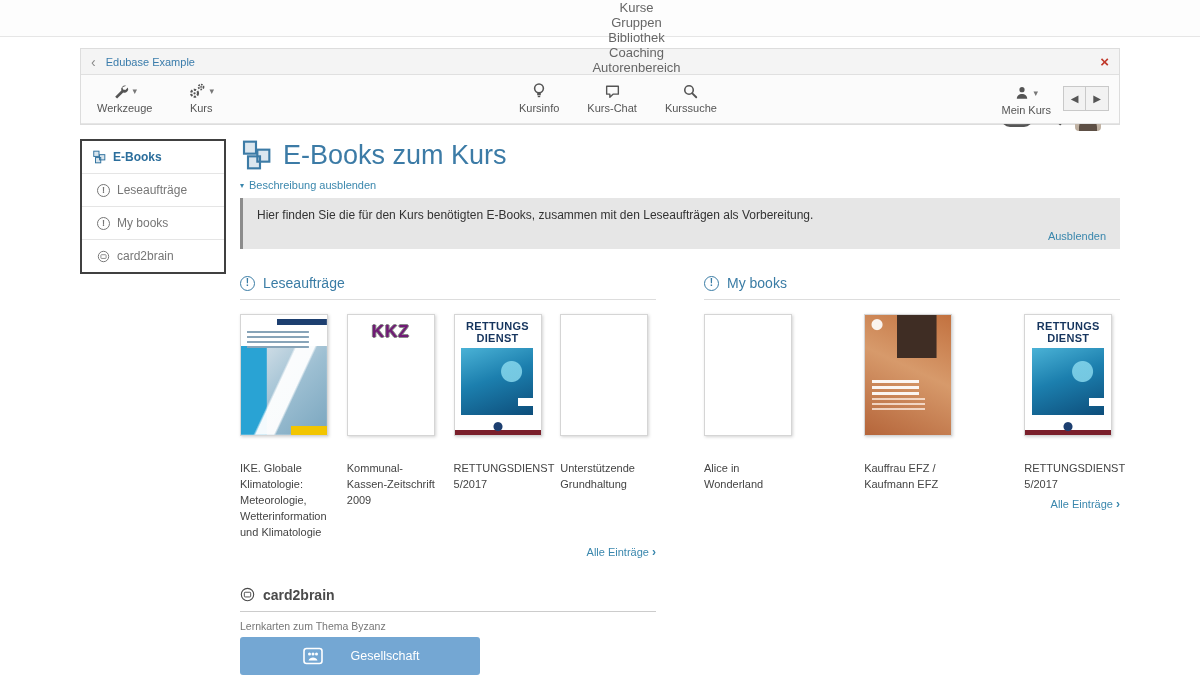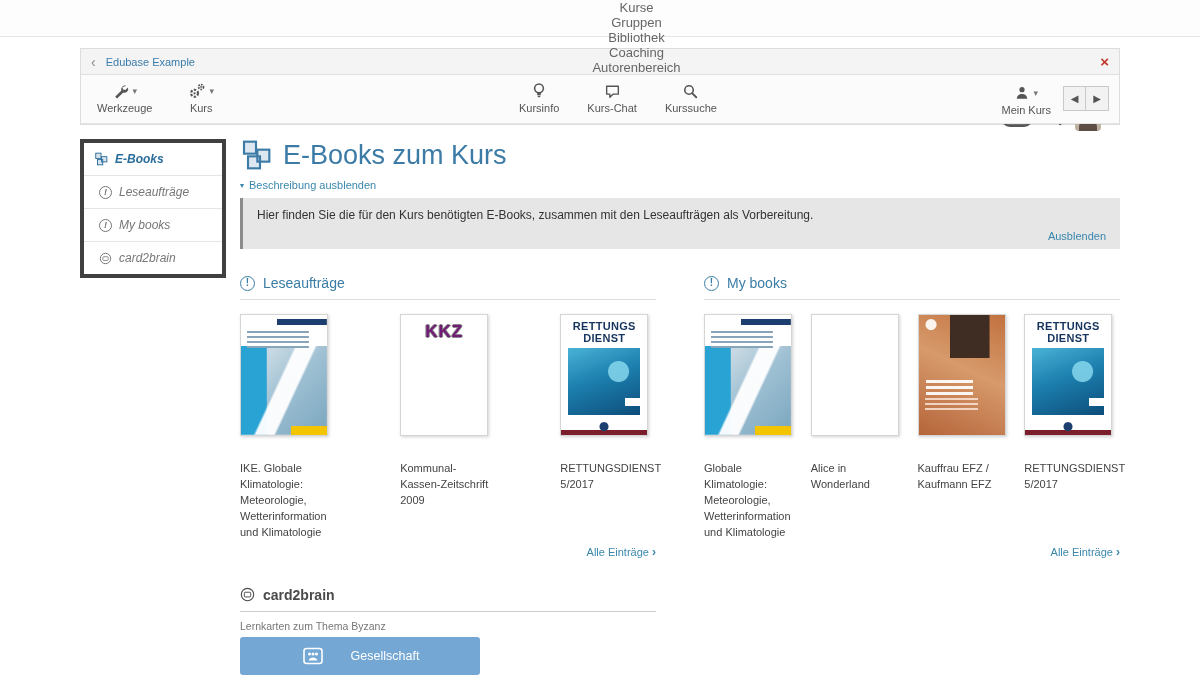--- a/index.html
+++ b/index.html
@@ -39,21 +39,21 @@
   .tb-icon-row { display:flex; align-items:center; gap:3px; height:22px; }
   .tb-left { position:absolute; left:16px; top:5px; display:flex; gap:36px; }
   .tb-center { position:absolute; left:438px; top:5px; display:flex; gap:28px; }
   .tb-right { position:absolute; right:10px; top:7px; display:flex; align-items:flex-start; gap:12px; }
   .pager { display:flex; margin-top:4px; }
   .pager-btn { width:23px; height:25px; border:1px solid #c9c9c9; background:#f2f2f2;
     display:flex; align-items:center; justify-content:center; font-size:10px; color:#555; cursor:pointer; }
   .pager-btn + .pager-btn { border-left:none; }
   
   .content { margin:0 80px; display:flex; padding-top:14px; background:#fff; }
-  .sidebar { width:146px; border:4px solid #404040; align-self:flex-start; flex:none;font-style:italic; }
+  .sidebar { width:146px; border:2px solid #404040; align-self:flex-start; flex:none; }
   .side-item { display:flex; align-items:center; gap:7px; padding:9px 10px; font-size:12px;
     color:#767676; cursor:pointer; }
   .side-item + .side-item { border-top:1px solid #e5e5e5; }
   .side-item.active { color:#2b6e9c; font-weight:bold; }
   .side-item.sub { padding-left:15px; }
   .main { flex:1; min-width:0; padding-left:14px; }
   .page-title { display:flex; align-items:center; gap:11px; color:#3c7ba6; font-size:27px;
     font-weight:normal; }
   .toggle-link { margin-top:8px; font-size:11px; color:#3a87ad; cursor:pointer;
     display:flex; align-items:center; gap:5px; }
@@ -320,37 +320,39 @@
             </div>
             <div class="book-title">Kommunal-Kassen-Zeitschrift 2009</div>
           </div>
           <div class="book">
             <div class="cover rettung">
               <span class="cover-text rettung-logo">RETTUNGS
 DIENST</span>
             </div>
             <div class="book-title">RETTUNGSDIENST 5/2017</div>
           </div>
+          <div class="book">
+            <div class="cover wheat">
+              <span class="cover-text wheat-badge">1</span>
+            </div>
+            <div class="book-title">Unterstützende Grundhaltung</div>
+          </div>
         </div>
         <div class="all-link">
           <span>Alle Einträge</span>
           <b>›</b>
         </div>
       </div>
 
       <div class="section">
         <div class="section-header">
           <span class="circle-icon">!</span>
           <span>My books</span>
         </div>
         <div class="books">
-          <div class="book">
-            <div class="cover climate"></div>
-            <div class="book-title">Globale Klimatologie: Meteorologie, Wetterinformation und Klimatologie</div>
-          </div>
           <div class="book">
             <div class="cover alice"></div>
             <div class="book-title">Alice in Wonderland</div>
           </div>
           <div class="book">
             <div class="cover kauffrau"></div>
             <div class="book-title">Kauffrau EFZ / Kaufmann EFZ</div>
           </div>
           <div class="book">
             <div class="cover rettung">

